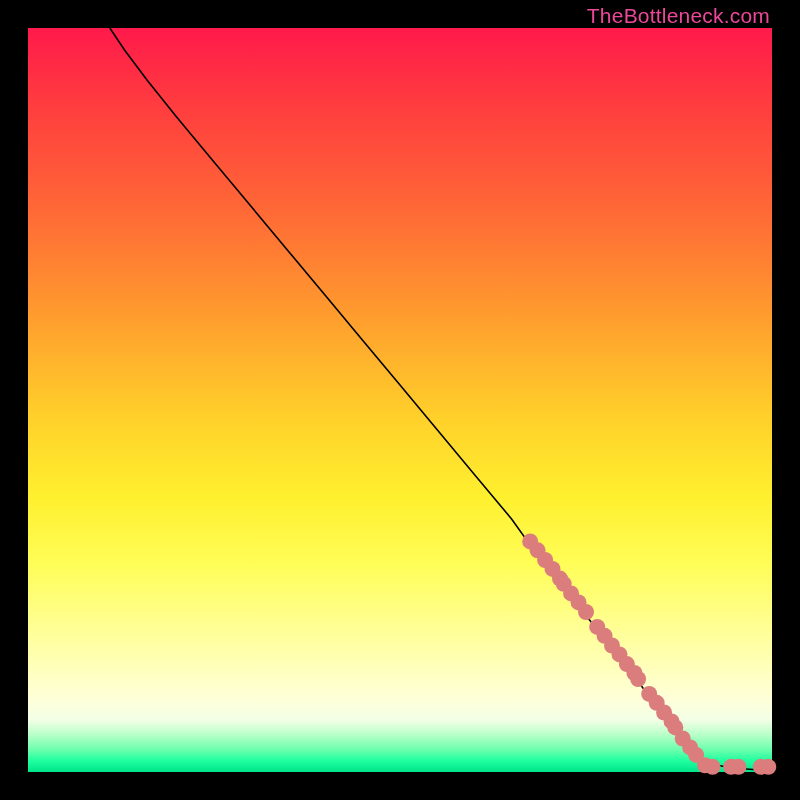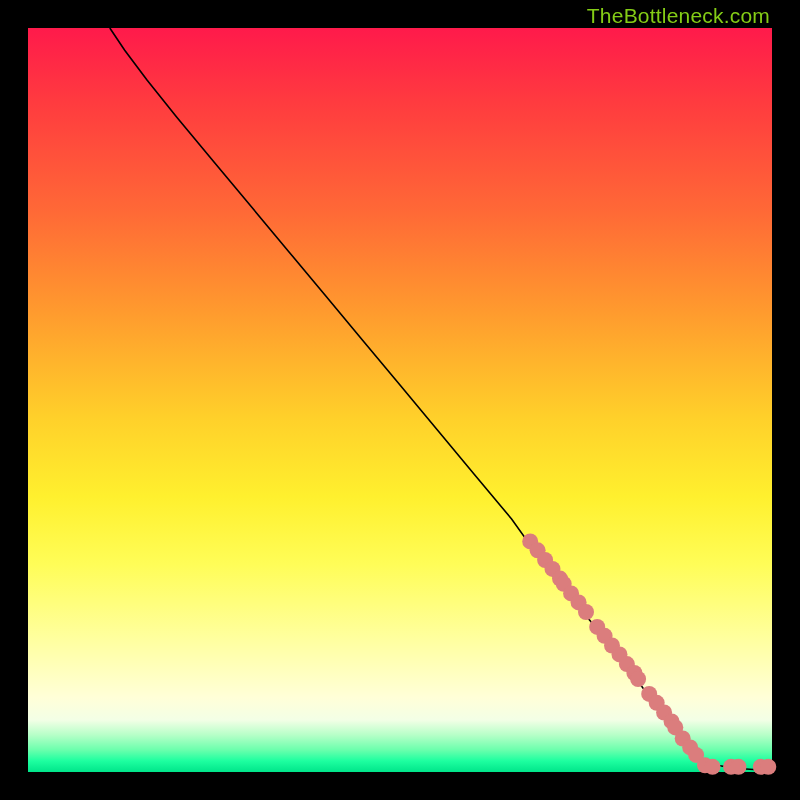--- a/index.html
+++ b/index.html
@@ -38,21 +38,21 @@
       #b7ffc8 95%,
       #6cffad 97%,
       #1effa0 98.5%,
       #00e58a 100%
     );
   }
   .watermark {
     position: absolute;
     top: 4px;
     right: 30px;
-    color: #84cc16;
+    color: #ec4899;
     font-size: 21px;
     font-weight: 500;
     letter-spacing: 0.2px;
     user-select: none;
   }
   svg.overlay {
     position: absolute;
     left: 0;
     top: 0;
     width: 744px;

